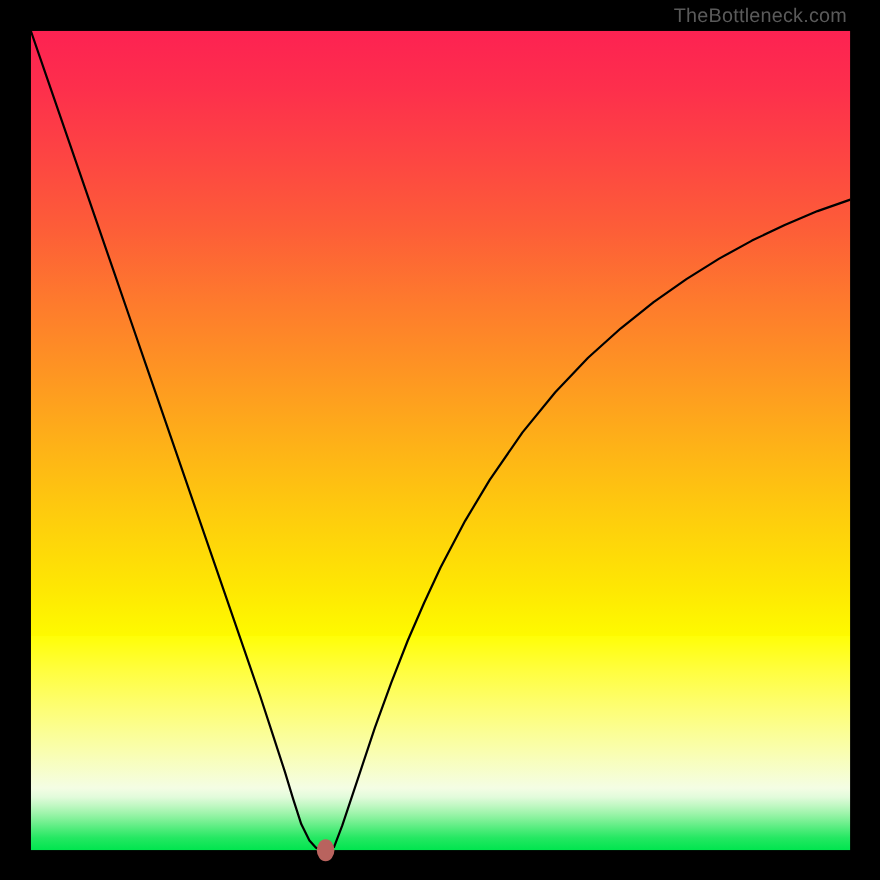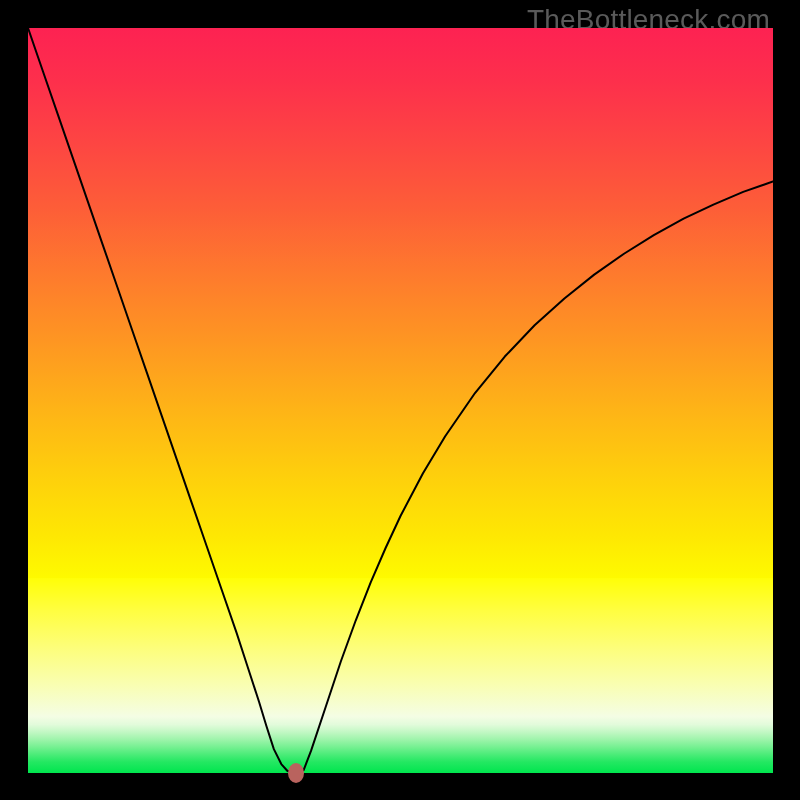--- a/index.html
+++ b/index.html
@@ -34,21 +34,21 @@
     position: absolute;
     inset: 0;
     width: 100%;
     height: 100%;
   }
   .watermark {
     position: absolute;
     top: 4px;
     right: 30px;
     color: #5a5a5a;
-    font-size: 28px;
+    font-size: 18px;
     font-weight: 500;
     letter-spacing: 0.2px;
   }
   .marker {
     position: absolute;
     width: 16px;
     height: 20px;
     border-radius: 50%;
     transform: translate(-50%, -50%);
   }

